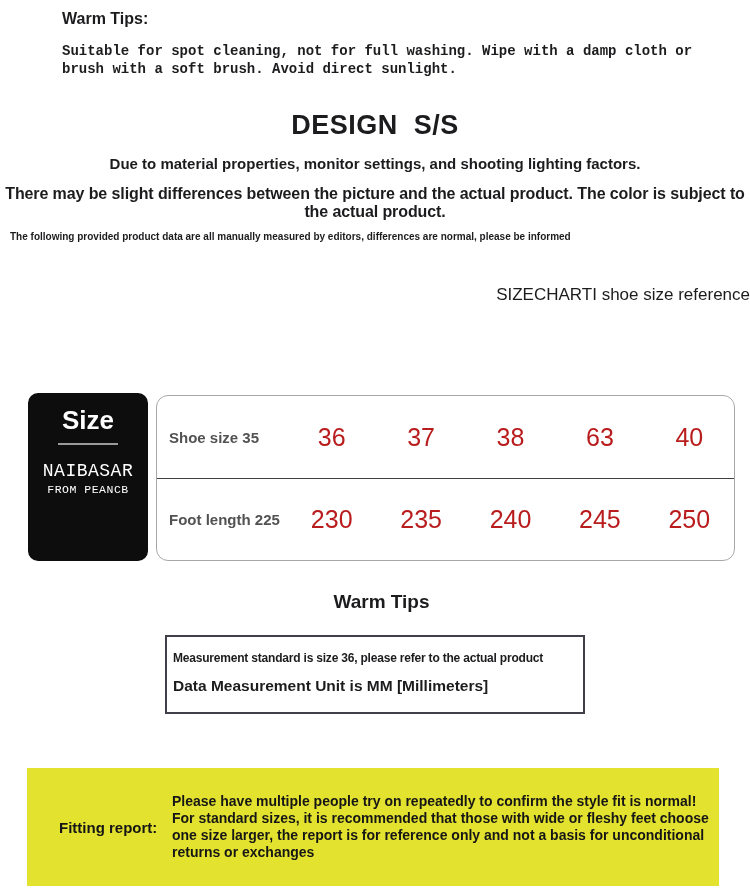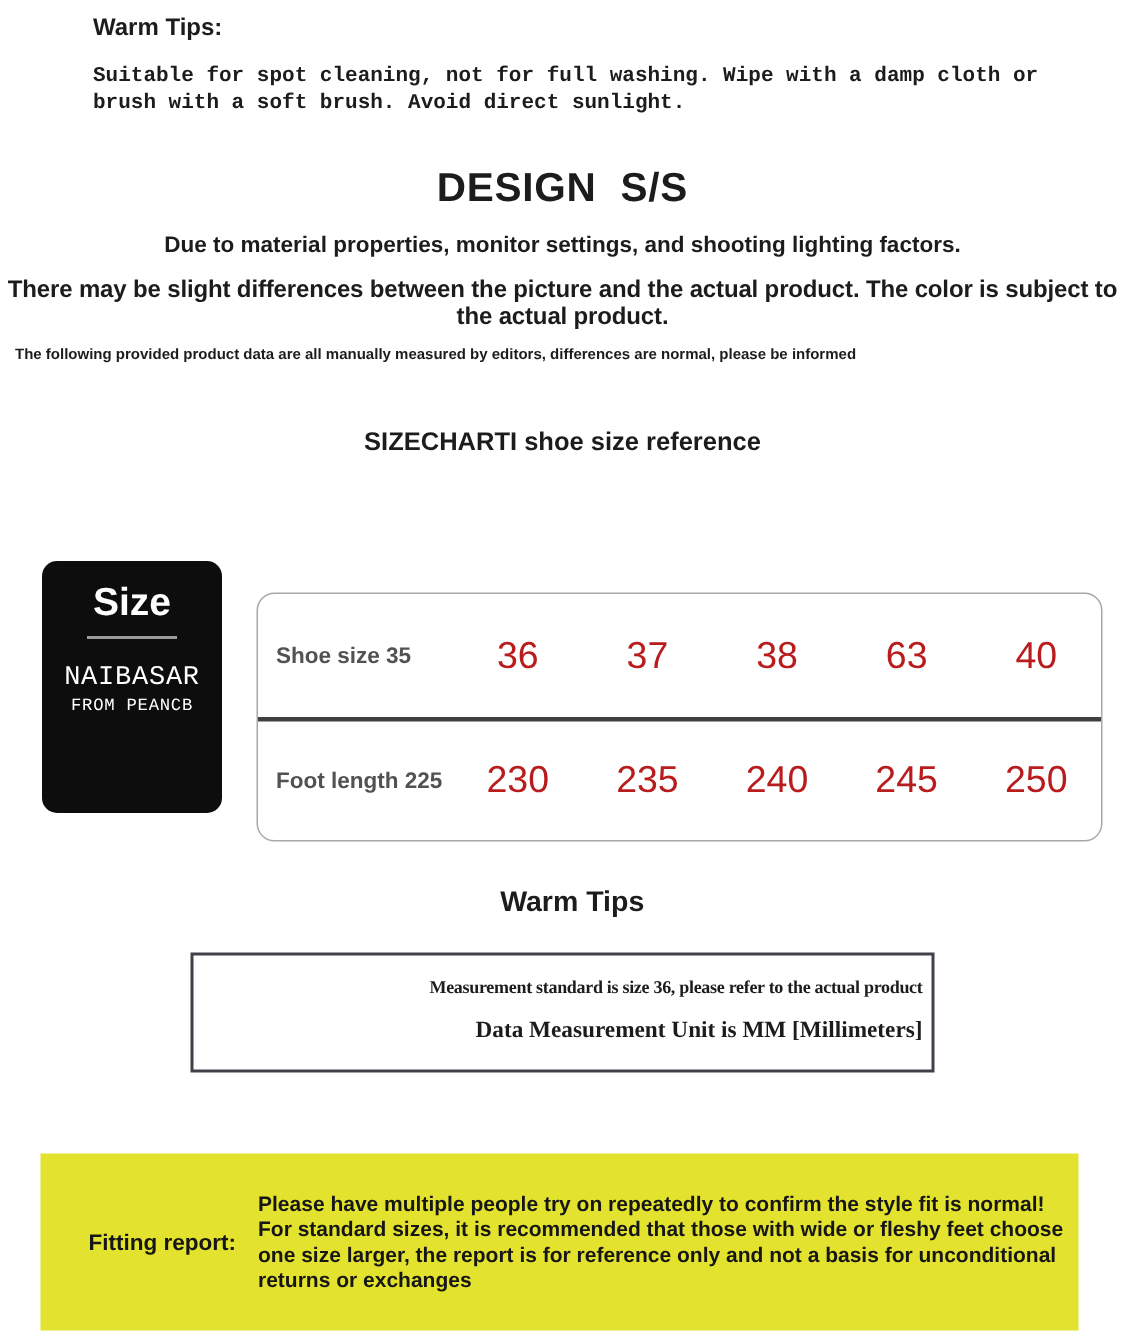--- a/index.html
+++ b/index.html
@@ -54,29 +54,29 @@
   .design-line3 {
     margin: 10px 8px 0 10px;
     font-size: 10px;
     font-weight: 700;
     line-height: 1.22;
   }
 
   
   .size-heading {
     margin-top: 42px;
-    text-align: center;
+    text-align: right;
     font-size: 17px;
-    font-weight: 700;
+    font-weight: 400;
   }
   .chart-row {
     margin: 50px 15px 0 28px;
     display: flex;
-    gap: 23px;
-    align-items: center;
+    gap: 8px;
+    align-items: flex-end;
   }
   .badge {
     width: 120px;
     height: 168px;
     border-radius: 10px;
     color: #ffffff;
     text-align: center;
     padding-top: 13px;
     flex-shrink: 0;
     background: #0d0d0d;
@@ -119,21 +119,21 @@
     border-radius: 12px;
     overflow: hidden;
     background: #ffffff;
     margin-top: 40px;
   }
   .trow {
     height: 82px;
     display: flex;
     align-items: center;
   }
-  .trow + .trow { border-top: 3px solid #404040; }
+  .trow + .trow { border-top: 1px solid #404040; }
   .tlabel {
     width: 130px;
     padding-left: 12px;
     font-size: 15px;
     font-weight: 700;
     color: #525252;
     flex-shrink: 0;
   }
   .tcell {
     flex: 1;
@@ -145,26 +145,25 @@
 
   
   .mid-heading {
     margin-top: 30px;
     text-align: center;
     font-size: 19px;
     font-weight: 700;
     padding-left: 13px;
   }
   .note-box {
-    width: 496px;
+    width: 420px;
     margin: 22px auto 0;
     border: 2px solid #40404a;
-    text-align: right;
+    text-align: left;
     padding: 14px 6px 17px;
-    font-family: Liberation Serif, serif;
   }
   .note1 {
     font-size: 12px;
     font-weight: 700;
     letter-spacing: -0.2px;
   }
   .note2 {
     margin-top: 12px;
     font-size: 15.5px;
     font-weight: 700;

